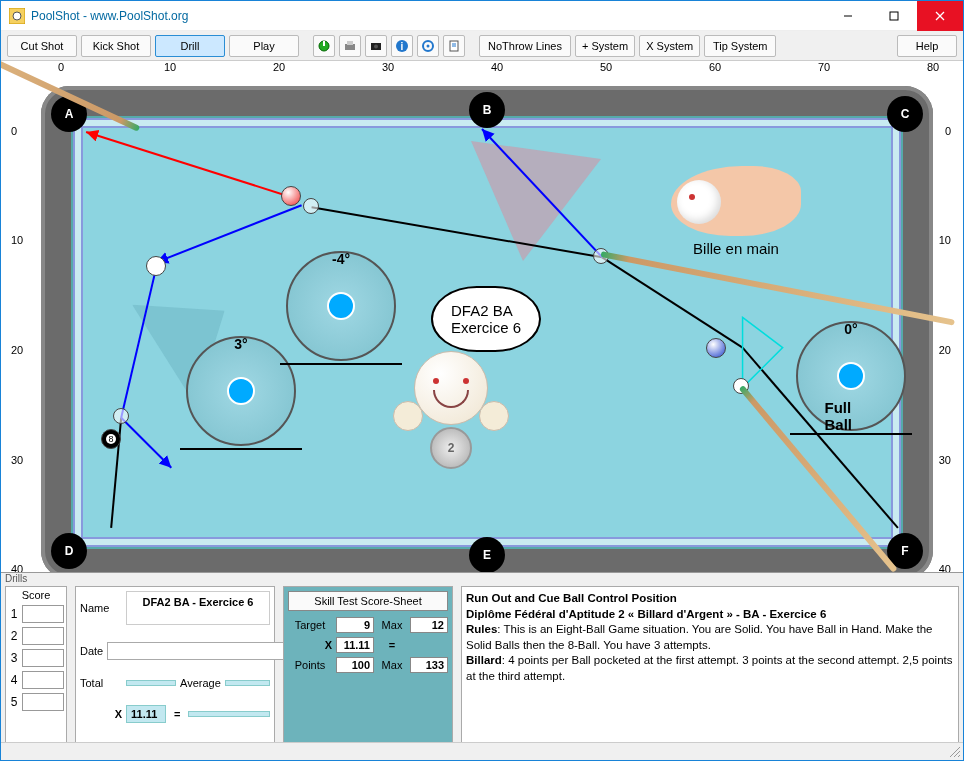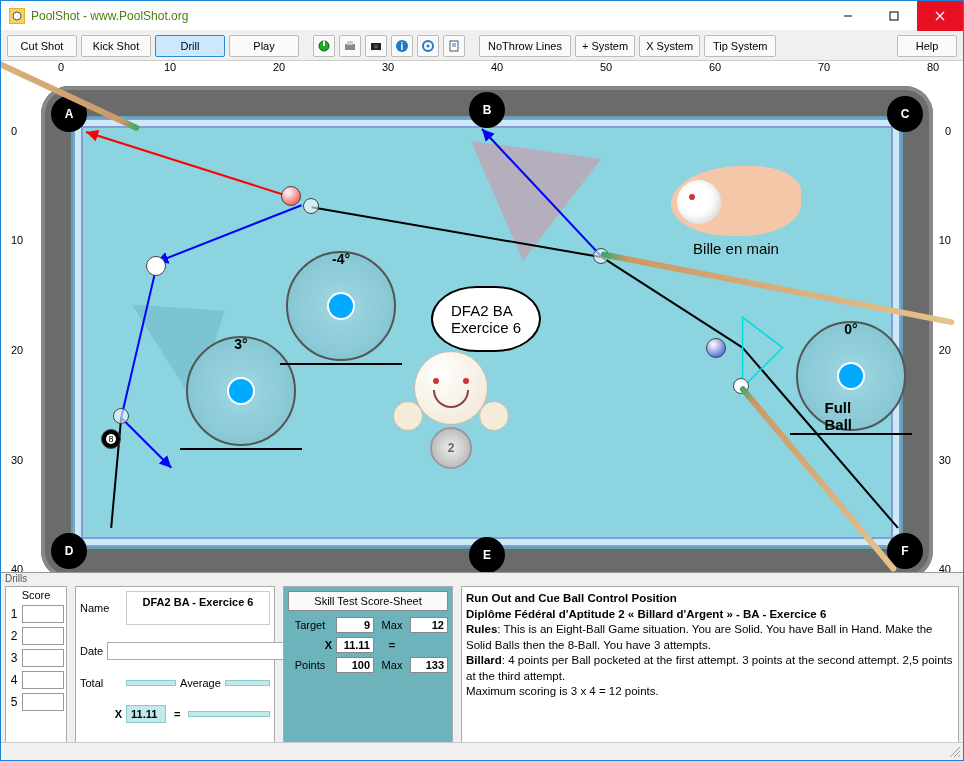--- a/index.html
+++ b/index.html
@@ -1,20 +1,20 @@
 <!DOCTYPE html>
 <html><head>
 <meta charset="utf-8">
 <style>
   * { box-sizing: border-box; margin: 0; padding: 0; }
   body { font-family: "Segoe UI", Tahoma, sans-serif; font-size: 12px; background: #fff; overflow: hidden; width: 964px; height: 761px; }
   .window { width: 964px; height: 761px; display: flex; flex-direction: column; border: 1px solid #1883d7; }
   .titlebar { height: 30px; background: #fff; display: flex; align-items: center; padding-left: 8px; border-bottom: 1px solid #eee; }
   .titlebar .icon { width: 16px; height: 16px; margin-right: 6px; }
-  .titlebar .title { flex: 1; color: #4d7c0f; font-size: 12px; }
+  .titlebar .title { flex: 1; color: #0369a1; font-size: 12px; }
   .winbtns { display: flex; }
   .winbtn { width: 46px; height: 30px; display: flex; align-items: center; justify-content: center; color: #000; }
   .winbtn.close { background: #e81123; color: #fff; }
   .toolbar { height: 30px; background: #f0f0f0; display: flex; align-items: center; padding: 2px 6px; gap: 4px; border-bottom: 1px solid #ccc; }
   .tbtn { height: 22px; padding: 0 6px; background: #fafafa; border: 1px solid #bbb; border-radius: 2px; font-size: 11px; display:flex; align-items:center; justify-content:center; cursor:pointer; min-width:70px; }
   .tbtn.active { background: #cce8ff; border-color: #2a8dd4; }
   .ibtn { width: 22px; height: 22px; border: 1px solid #bbb; background: #fafafa; border-radius: 2px; display:flex; align-items:center; justify-content:center; cursor:pointer; }
   .main { flex: 1; position: relative; background: #fff; overflow:hidden; }
   .table-wrap { position:absolute; left:10px; top:0; right:10px; height:528px; }
   .ruler-top { position:absolute; left:50px; right:20px; top:0; height:20px; font-size:11px; }
@@ -371,21 +371,20 @@
               <div class="m">Max</div>
               <div class="v">133</div>
             </div>
         </div>
 
         <div class="desc-col">
           <div><b>Run Out and Cue Ball Control Position</b></div>
           <div><b>Diplôme Fédéral d'Aptitude 2 « Billard d'Argent » - BA - Exercice 6</b></div>
           <div><b>Rules</b><span>: This is an Eight-Ball Game situation. You are Solid. You have Ball in Hand. Make the Solid Balls then the 8-Ball. You have 3 attempts.</span></div>
           <div><b>Billard</b><span>: 4 points per Ball pocketed at the first attempt. 3 points at the second attempt. 2,5 points at the third attempt.</span></div>
-          <div>Maximum scoring is 3 x 4 = 12 points.</div>
         </div>
       </div>
     </div>
   </div>
   <div class="statusbar">
     <svg class="grip">
         <line x1="2" y1="12" x2="12" y2="2" stroke="#999"></line>
         <line x1="6" y1="12" x2="12" y2="6" stroke="#999"></line>
         <line x1="10" y1="12" x2="12" y2="10" stroke="#999"></line>
       </svg>

